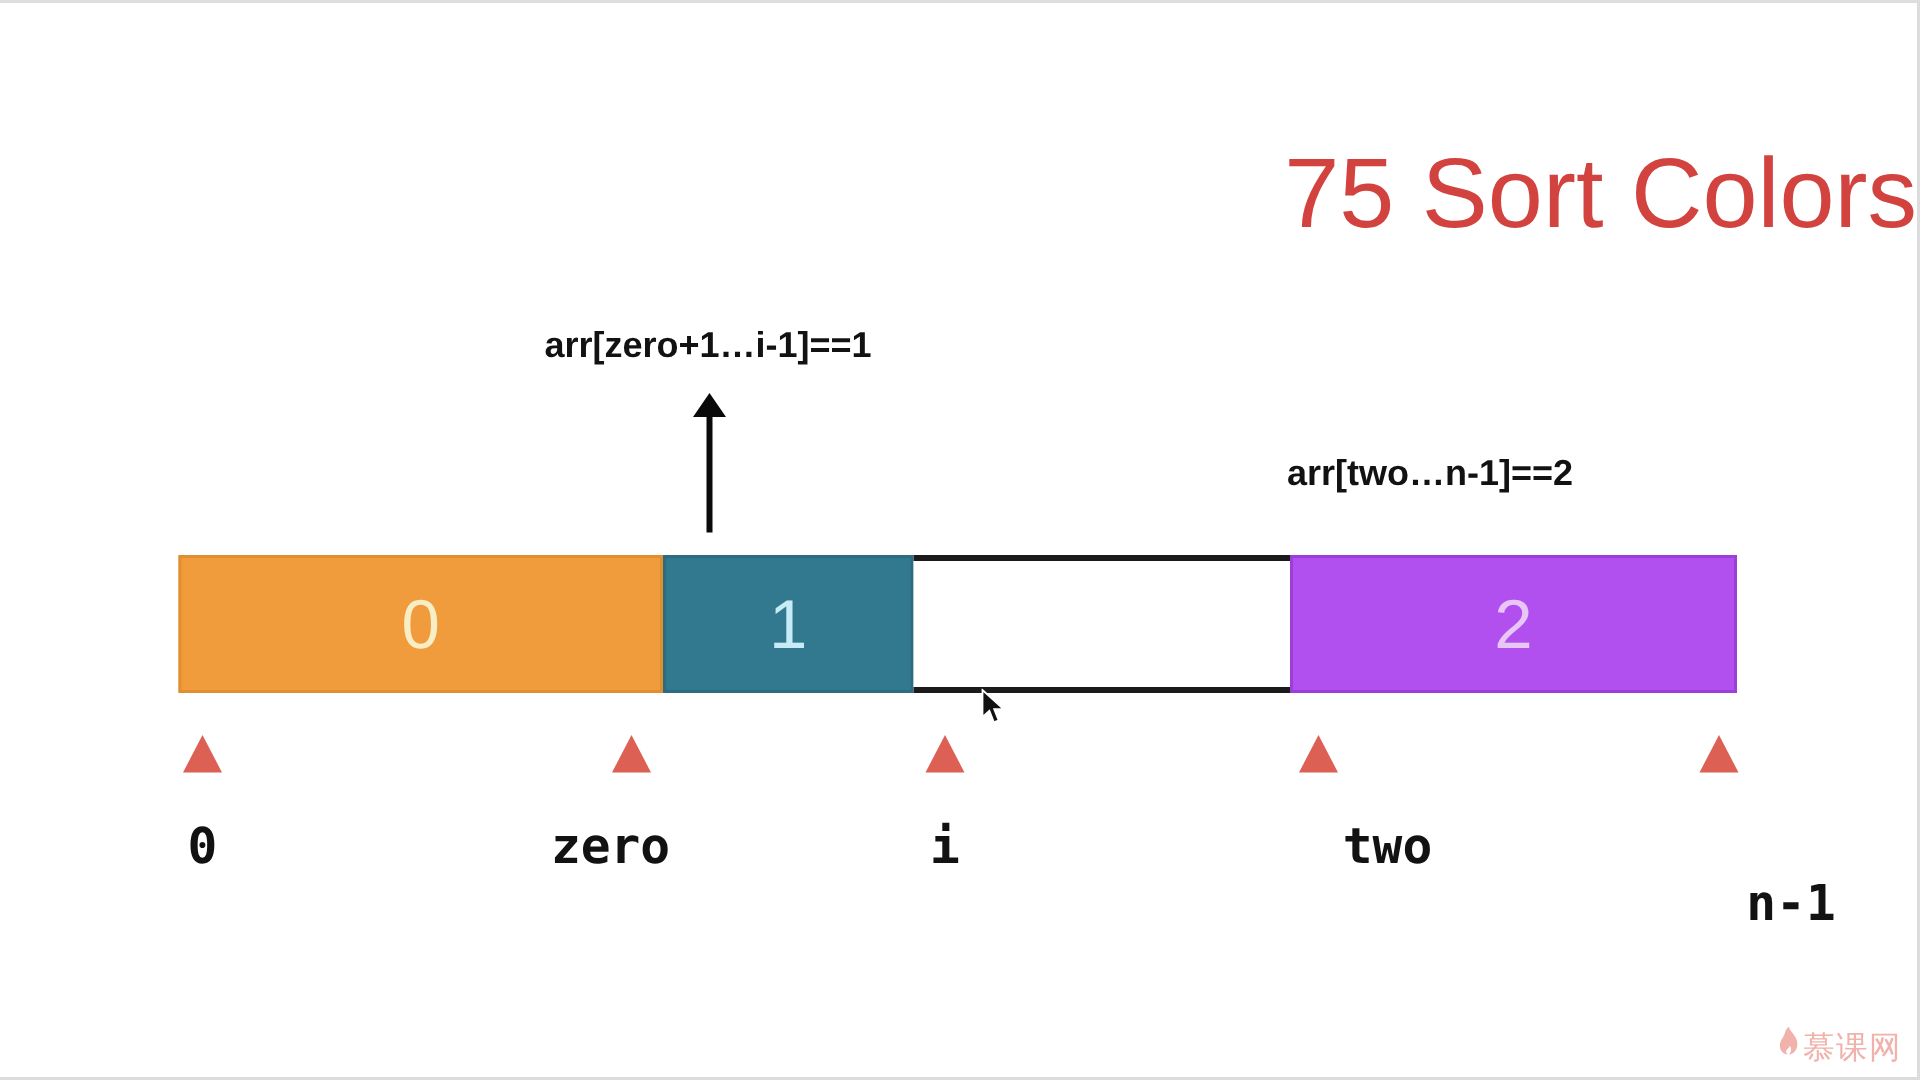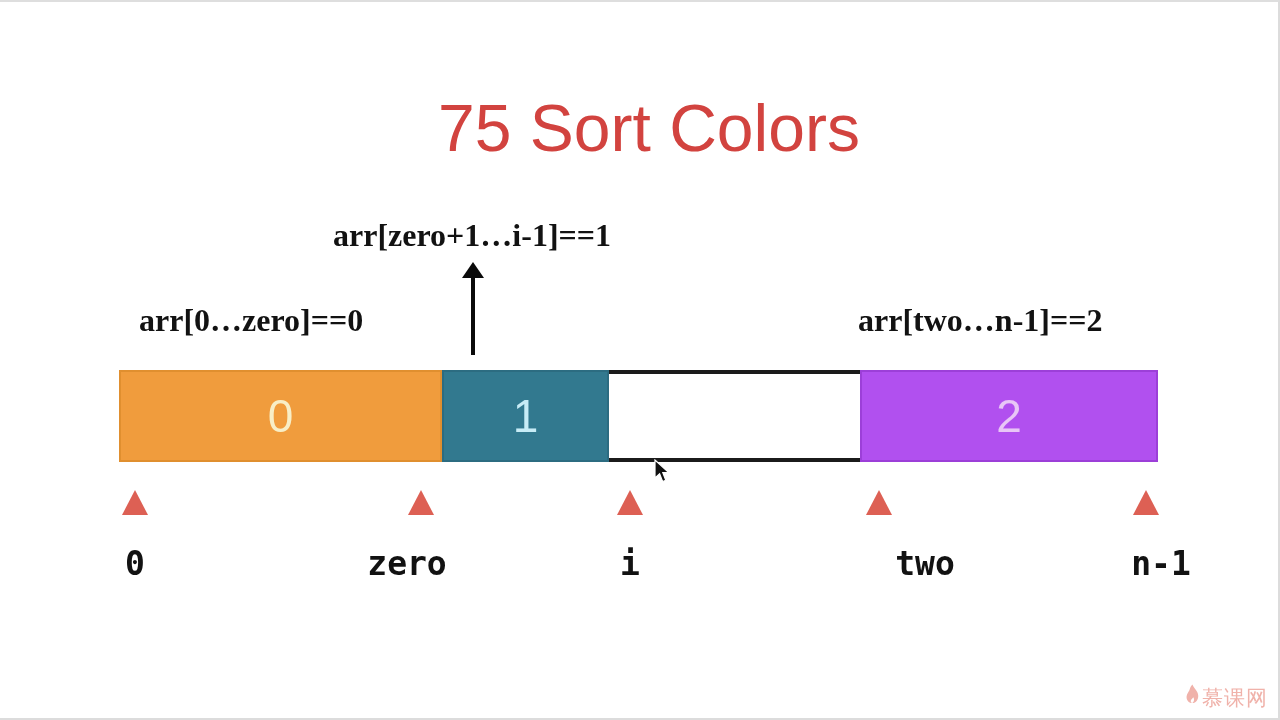--- a/index.html
+++ b/index.html
@@ -11,31 +11,31 @@
     font-family: "Liberation Sans", sans-serif;
     border-top: 2px solid #dedede;
     border-right: 2px solid #dcdcdc;
     border-bottom: 2px solid #dcdcdc;
     box-sizing: border-box;
   }
   .title {
     position: absolute;
     left: 0; right: 0; top: 88px;
     margin: 0;
-    text-align: center;
+    text-align: right;
     font-size: 66px;
     font-weight: 400;
     letter-spacing: 0px;
     padding-left: 20px;
   }
   .ann {
     position: absolute;
-    font-family: Liberation Serif, serif;
+    font-family: Liberation Sans, sans-serif;
     font-weight: 700;
-    font-size: 32px;
+    font-size: 24px;
     color: #121212;
     white-space: nowrap;
   }
   .ann-mid  { top: 215px; left: 472px; transform: translateX(-50%); }
   .ann-left { top: 300px; left: 139px; }
   .ann-right{ top: 300px; left: 858px; }
   .arrow-line {
     position: absolute;
     left: 471px; top: 274px;
     width: 4px; height: 79px;
@@ -100,21 +100,20 @@
 <body>
 
 <div class="page">
 
   <h1 class="title" style="color: rgb(210, 67, 63);">75 Sort Colors</h1>
 
   <div class="ann ann-mid">arr[zero+1…i-1]==1</div>
   <div class="arrow-head"></div>
   <div class="arrow-line"></div>
 
-  <div class="ann ann-left">arr[0…zero]==0</div>
   <div class="ann ann-right">arr[two…n-1]==2</div>
 
   <div class="bar">
       <div class="seg" style="left: 119px; width: 323px; background: rgb(240, 156, 61); border-color: rgb(224, 143, 47);">
         <span style="color: rgb(248, 238, 198);">0</span>
       </div>
       <div class="seg" style="left: 442px; width: 167px; background: rgb(50, 121, 143); border-color: rgb(44, 108, 129);">
         <span style="color: rgb(199, 236, 246);">1</span>
       </div>
       <div class="seg open" style="left: 609px; width: 251px;">
@@ -128,21 +127,21 @@
   <div class="pointers">
       <div class="pointer-tri" style="left: 122px; border-bottom-color: rgb(221, 96, 84);"></div>
       <div class="pointer-label" style="left: 135px;">0</div>
       <div class="pointer-tri" style="left: 408px; border-bottom-color: rgb(221, 96, 84);"></div>
       <div class="pointer-label" style="left: 407px;">zero</div>
       <div class="pointer-tri" style="left: 617px; border-bottom-color: rgb(221, 96, 84);"></div>
       <div class="pointer-label" style="left: 630px;">i</div>
       <div class="pointer-tri" style="left: 866px; border-bottom-color: rgb(221, 96, 84);"></div>
       <div class="pointer-label" style="left: 925px;">two</div>
       <div class="pointer-tri" style="left: 1133px; border-bottom-color: rgb(221, 96, 84);"></div>
-      <div class="pointer-label" style="left: 1161px;">n-1</div>
+      <div class="pointer-label" style="left: 1194px; margin-top: 38px;">n-1</div>
     </div>
 
   <div class="cursor">
     <svg width="20" height="26" viewBox="0 0 20 26">
       <path d="M2,1 L2,19 L6.6,14.8 L9.6,22.5 L12.8,21.2 L9.8,13.7 L16,13.7 Z" fill="#111111" stroke="#ffffff" stroke-width="1.2"></path>
     </svg>
   </div>
 
   <div class="watermark">
     <span>

